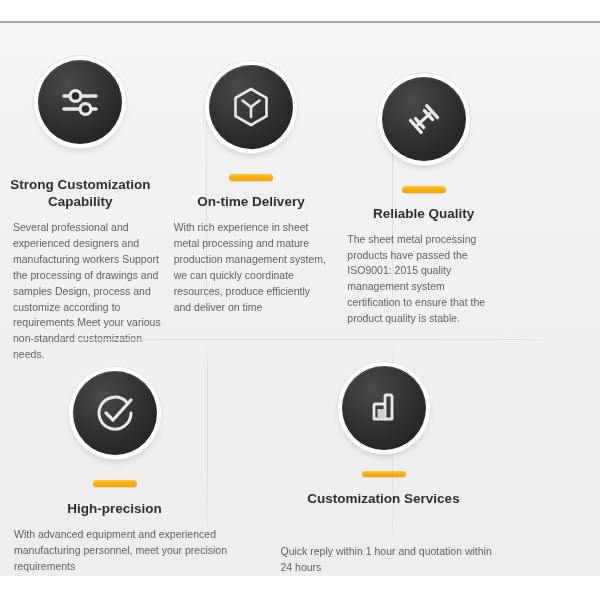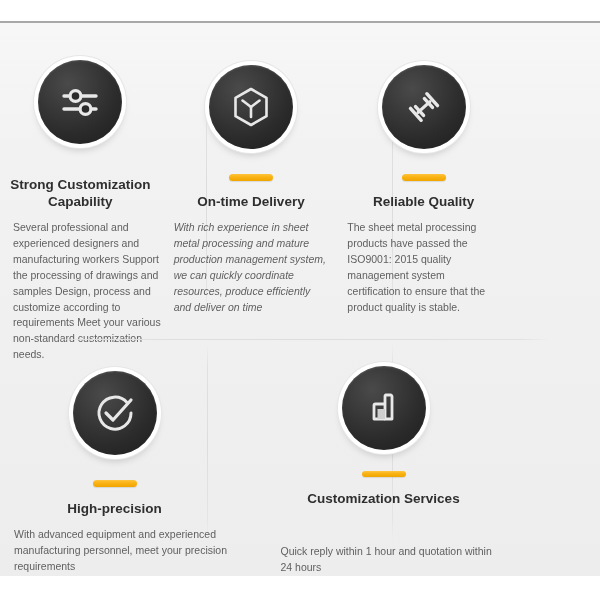--- a/index.html
+++ b/index.html
@@ -70,21 +70,21 @@
   .card {
     flex: 1 1 0;
     position: relative;
     box-sizing: border-box;
     display: flex;
     flex-direction: column;
     align-items: center;
   }
   .card.c0 { padding: 0 6px 0 4px; }
   .card.c1 { padding: 0 10px 0 12px; }
-  .card.c2 { padding: 0 4px 0 10px; }
+  .card.c2 { padding: 0 4px 0 10px; justify-content: center; }
 
   
   .vsep {
     position: absolute;
     top: 0;
     width: 1px;
     background: linear-gradient(180deg, rgba(0,0,0,0) 0%, #e0e0e0 12%, #dcdcdc 50%, #e4e4e4 88%, rgba(0,0,0,0) 100%);
   }
   .vsep.r1a { left: 206px; top: 88px; height: 205px; }
   .vsep.r1b { left: 392px; top: 88px; height: 205px; }
@@ -155,21 +155,21 @@
   .row-1 .accent     { margin-top: 20px; }
   .row-1 .card-title { margin-top: 13px; }
   .row-1 .card-desc  { margin-top: 9px; }
 
   .row-2 .badge-wrap { margin-top: 27px; }
   .row-2 .accent     { margin-top: 20px; }
   .row-2 .card-title { margin-top: 14px; }
   .row-2 .card-desc  { margin-top: 9px; }
 
   .row-1 .c0 .card-desc { padding: 0 6px 0 24px; }
-  .row-1 .c1 .card-desc { padding: 0 8px 0 6px; font-style: italic; }
+  .row-1 .c1 .card-desc { padding: 0 8px 0 6px; }
   .row-1 .c2 .card-desc { padding: 0 6px 0 6px; }
 
   .row-2 .c0 .card-desc { padding: 0 12px 0 32px; }
   .row-2 .c1 .card-desc { padding: 0 10px 0 25px; margin-top: 36px; }
   .row-2 .c2 .card-desc { padding: 0 6px 0 16px; text-align: center; }
 </style>
 </head>
 <body>
 
 <div id="page">

